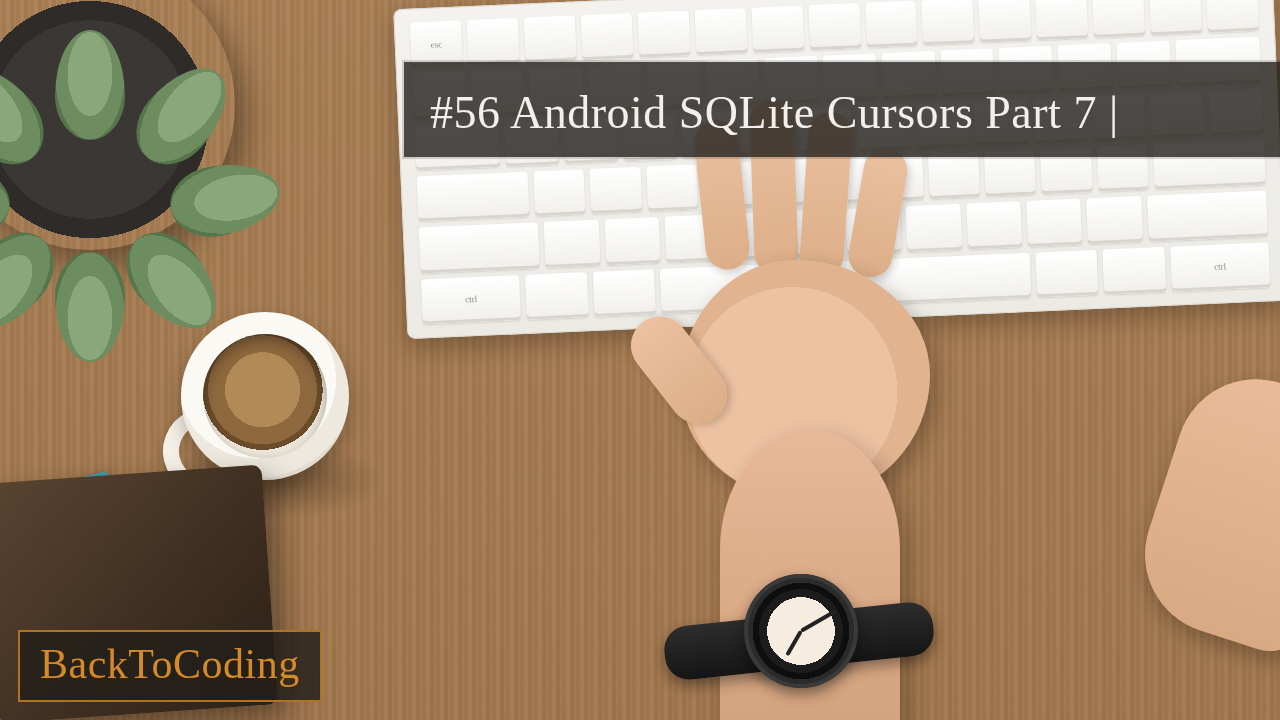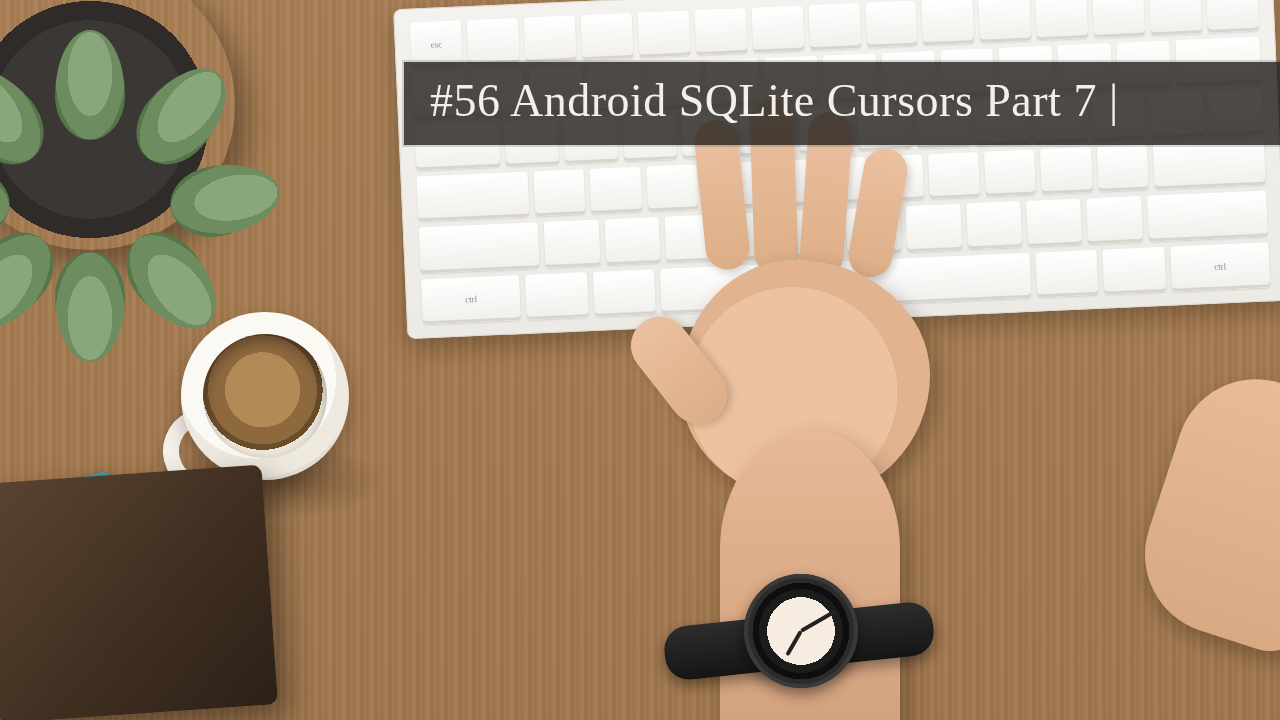--- a/index.html
+++ b/index.html
@@ -272,21 +272,21 @@
 
   
   .title-strip {
     position: absolute;
     right: 0;
     background: rgba(38, 34, 30, 0.82);
     box-shadow: 0 0 0 2px rgba(0,0,0,.15);
     color: #f2f0ec;
     font-size: 46px;
     line-height: 1.1;
-    padding: 14px 26px 18px 26px;
+    padding: 26px 26px 18px 26px;
     letter-spacing: .5px;
   }
   .strip-1 { top: 62px;  width: 824px; }
   .strip-2 { top: 160px; width: 870px; }
 
   
   .brand-badge {
     position: absolute;
     left: 18px;
     bottom: 18px;
@@ -441,13 +441,14 @@
     <div class="watch-strap"></div>
     <div class="watch-face">
       <div class="watch-hand wh-h"></div>
       <div class="watch-hand wh-m"></div>
     </div>
   </div>
 
   <div class="title-strip strip-1">#56 Android SQLite Cursors Part 7 |</div>
 
 
+  <div class="brand-badge">BackToCoding</div>
 </div>
 
 </body></html>

